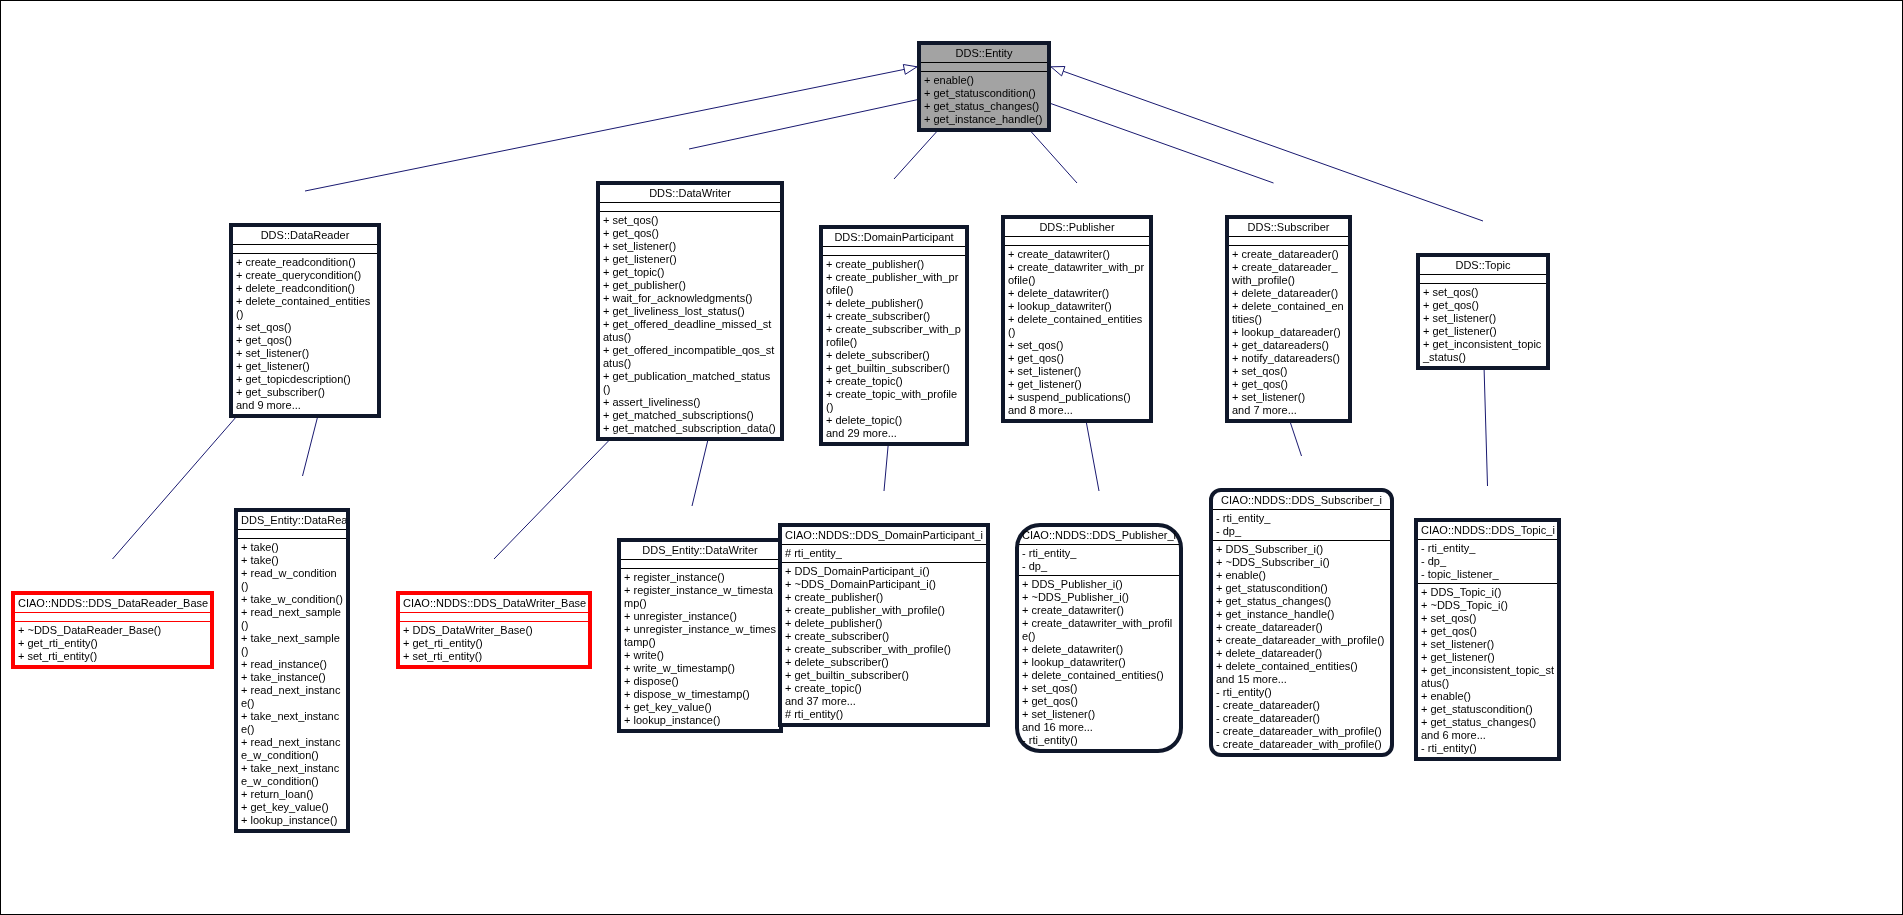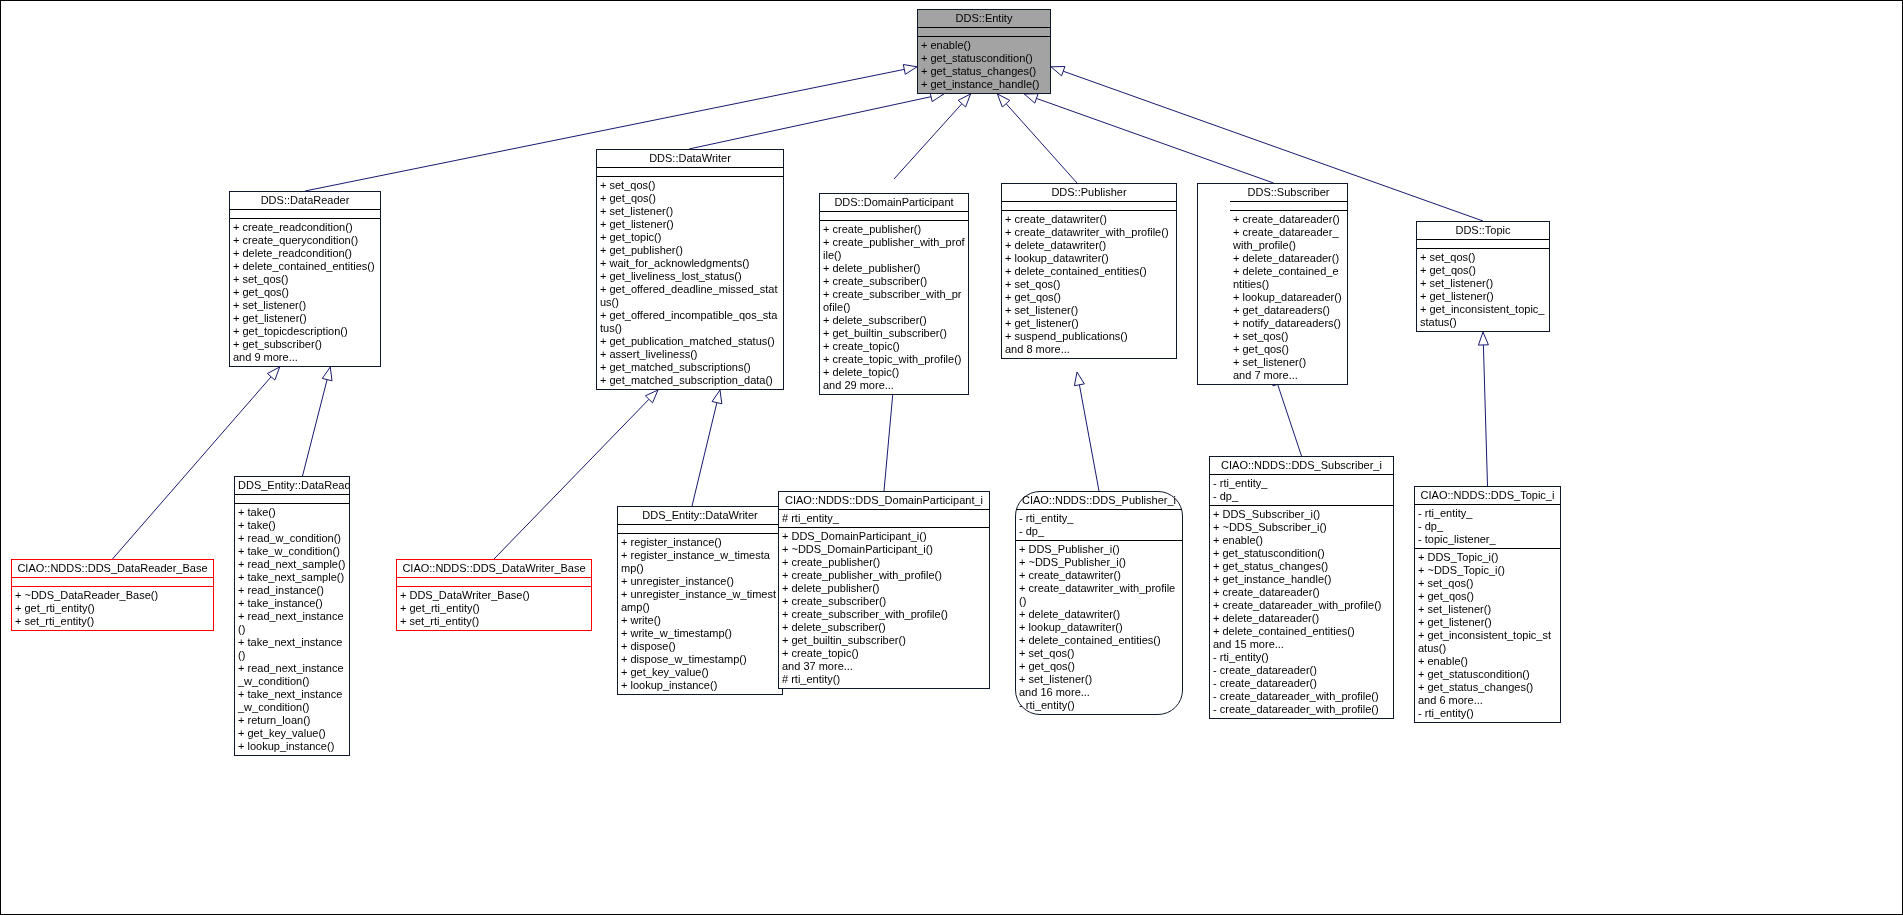--- a/index.html
+++ b/index.html
@@ -18,22 +18,23 @@
   }
   #edges {
     position: absolute;
     left: 0; top: 0;
     width: 1903px; height: 915px;
     pointer-events: none;
   }
   .uml-class {
     position: absolute;
     background: #ffffff;
-    border: 1px solid #0f172a;
+    border: 4px solid #0f172a;
     cursor: pointer;
+    margin-top: 32px;
   }
   .uml-class.v-gray { background: #a3a3a3; }
   .uml-class.v-red,
   .uml-class.v-red .uml-title,
   .uml-class.v-red .uml-attrs { border-color: #ff0000; }
   .uml-title {
     text-align: center;
     padding: 2px 3px;
     border-bottom: 1px solid #000000;
     white-space: nowrap;
@@ -41,30 +42,30 @@
   }
   .uml-section { padding: 2px 3px; }
   .uml-attrs { border-bottom: 1px solid #000000; min-height: 9px; }
   .uml-member { text-align: left; overflow-wrap: anywhere; word-break: break-all; }
 
   
   #cls-dds-entity               { left: 916px;  top: 8px;   width: 134px; }
   #cls-dds-datareader           { left: 228px;  top: 190px; width: 152px; }
   #cls-dds-datawriter           { left: 595px;  top: 148px; width: 188px; }
   #cls-dds-domainparticipant    { left: 818px;  top: 192px; width: 150px; }
-  #cls-dds-publisher            { left: 1000px; top: 182px; width: 176px; }
-  #cls-dds-subscriber           { left: 1196px; top: 182px; width: 151px; padding-left: 32px; }
+  #cls-dds-publisher            { left: 1000px; top: 182px; width: 152px; }
+  #cls-dds-subscriber           { left: 1224px; top: 182px; width: 127px; }
   #cls-dds-topic                { left: 1415px; top: 220px; width: 134px; }
   #cls-ddsentity-datareader     { left: 233px;  top: 475px; width: 116px; }
   #cls-ciao-datareader-base     { left: 10px;   top: 558px; width: 203px; }
   #cls-ddsentity-datawriter     { left: 616px;  top: 505px; width: 166px; }
   #cls-ciao-datawriter-base     { left: 395px;  top: 558px; width: 196px; }
   #cls-ciao-domainparticipant-i { left: 777px;  top: 490px; width: 212px; }
   #cls-ciao-publisher-i         { left: 1014px; top: 490px; width: 168px; border-radius: 25px; }
-  #cls-ciao-subscriber-i        { left: 1208px; top: 455px; width: 185px; }
+  #cls-ciao-subscriber-i        { left: 1208px; top: 455px; width: 185px; border-radius: 12px; }
   #cls-ciao-topic-i             { left: 1413px; top: 485px; width: 147px; }
 </style>
 </head>
 <body>
 
 <div id="diagram">
   <svg id="edges" width="1903" height="915" viewBox="0 0 1903 915" xmlns="http://www.w3.org/2000/svg">
       <g>
         <line x1="304.0" y1="190.0" x2="903.3" y2="68.4" stroke="#191970" stroke-width="1"></line>
         <polygon points="916.0,65.8 904.3,73.3 902.3,63.5" fill="#ffffff" stroke="#191970" stroke-width="1"></polygon>

